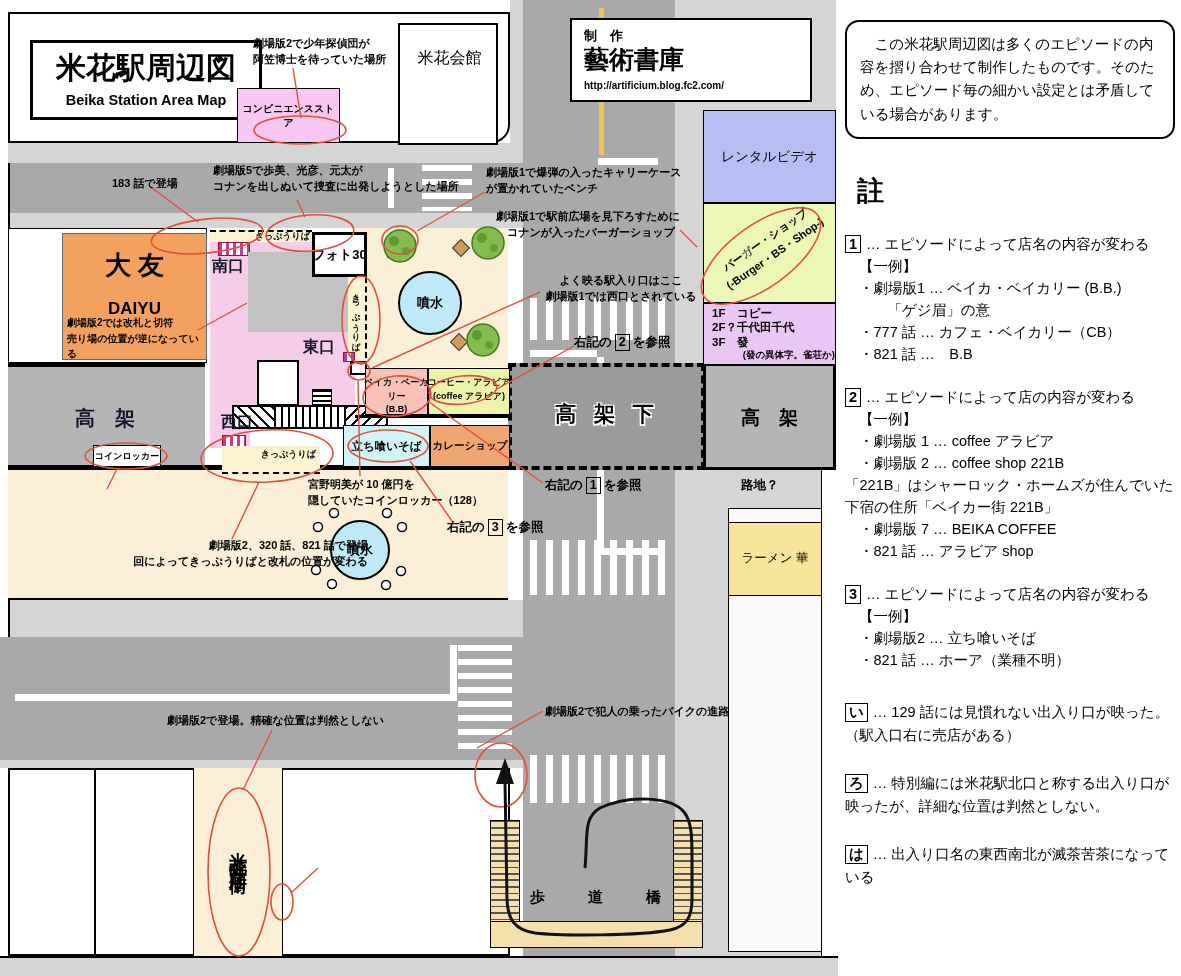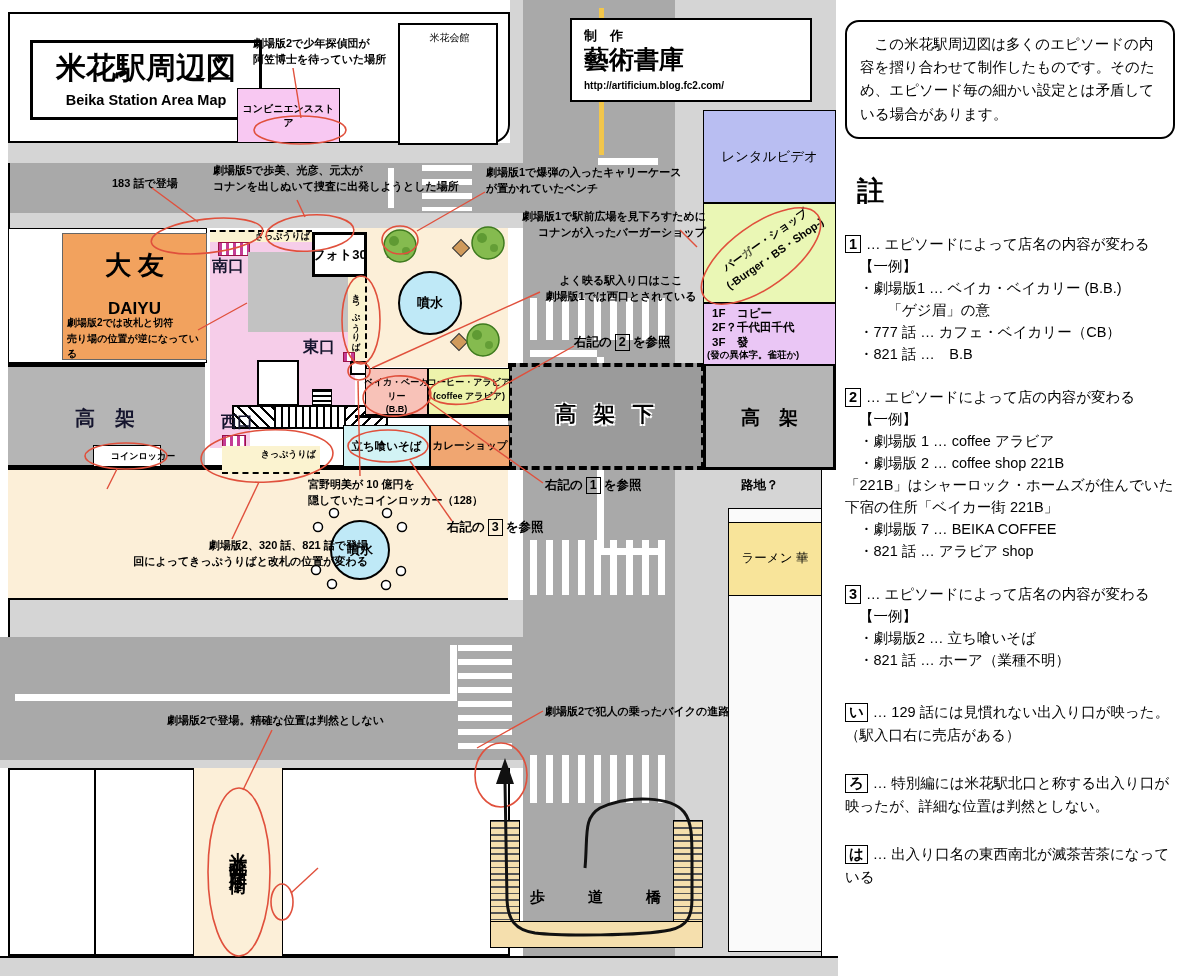--- a/index.html
+++ b/index.html
@@ -63,38 +63,38 @@
   <div class="abs" style="left:703px;top:363px;width:133px;height:107px;background:#b5b5b5;border:3px solid #000;z-index:3;"></div>
   <div class="abs lbl cen" style="left:713px;top:405px;width:113px;font-size:19px;color:#000;z-index:5;">高　架</div>
 
   <div class="abs" style="left:8px;top:12px;width:502px;height:131px;background:#fff;border:2px solid #000;border-radius:0 0 18px 0;"></div>
   <div class="abs" style="left:30px;top:40px;width:232px;height:80px;background:#fff;border:3px solid #000;z-index:3;"></div>
   <div class="abs cen" style="left:34px;top:48px;width:224px;font-size:30px;font-weight:bold;z-index:5;">米花駅周辺図</div>
   <div class="abs cen" style="left:34px;top:92px;width:224px;font-size:14.5px;font-weight:bold;z-index:5;">Beika Station Area Map</div>
   <div class="abs" style="left:237px;top:88px;width:103px;height:55px;background:#f8c8f2;border:1.5px solid #000;z-index:3;"></div>
   <div class="abs cen" style="left:238px;top:102px;width:101px;font-size:10px;font-weight:bold;z-index:5;">コンビニエンスストア</div>
   <div class="abs" style="left:398px;top:23px;width:100px;height:122px;background:#fff;border:2px solid #000;z-index:3;"></div>
-  <div class="abs cen" style="left:400px;top:31px;width:99px;font-size:10px;z-index:5;">米花会館</div>
+  <div class="abs cen" style="left:400px;top:48px;width:99px;font-size:16px;z-index:5;">米花会館</div>
 
   <div class="abs" style="left:570px;top:18px;width:242px;height:84px;background:#fff;border:2px solid #000;z-index:4;padding:7px 12px;">
     <div style="font-size:13px;font-weight:bold;">制　作</div>
     <div style="font-size:25px;font-weight:bold;line-height:1.15;">藝術書庫</div>
     <div style="font-size:10px;font-weight:bold;margin-top:6px;">http://artificium.blog.fc2.com/</div>
   </div>
 
   <div class="abs" style="left:703px;top:110px;width:133px;height:93px;background:#b9bef2;border:1.5px solid #000;z-index:3;"></div>
   <div class="abs cen" style="left:705px;top:148px;width:129px;font-size:13.5px;z-index:5;">レンタルビデオ</div>
   <div class="abs" style="left:703px;top:203px;width:133px;height:100px;background:#eaf7b5;border:1.5px solid #000;z-index:3;"></div>
   <div class="abs cen ml" style="left:700px;top:230px;width:140px;font-size:11px;font-weight:bold;transform:rotate(-35deg);z-index:5;line-height:1.5;">バーガー・ショップ
 (-Burger・BS・Shop-)</div>
   <div class="abs" style="left:703px;top:303px;width:133px;height:62px;background:#eac6f5;border:1.5px solid #000;z-index:3;"></div>
   <div class="abs ml" style="left:712px;top:306px;width:122px;font-size:11.5px;font-weight:bold;line-height:1.25;z-index:5;">1F　コピー
 2F？千代田千代
 3F　發</div>
-  <div class="abs" style="left:707px;top:349px;width:128px;font-size:9.5px;font-weight:bold;z-index:5;">(發の異体字。雀荘か)</div>
+  <div class="abs" style="left:707px;top:349px;width:128px;font-size:9.5px;font-weight:bold;z-index:5;text-align:right;">(發の異体字。雀荘か)</div>
   <div class="abs lbl" style="left:741px;top:477px;font-size:12.5px;color:#000;">路地？</div>
   <div class="abs" style="left:728px;top:508px;width:94px;height:444px;background:#fafafa;border:1.5px solid #000;z-index:3;"></div>
   <div class="abs" style="left:728px;top:522px;width:94px;height:74px;background:#f8e49a;border-top:1.5px solid #000;border-bottom:1.5px solid #000;border-left:1.5px solid #000;border-right:1.5px solid #000;z-index:3;"></div>
   <div class="abs cen" style="left:730px;top:550px;width:90px;font-size:12.5px;z-index:5;">ラーメン 華</div>
 
   <div class="abs" style="left:8px;top:228px;width:199px;height:135px;background:#fff;border:1.5px solid #000;z-index:2;"></div>
   <div class="abs" style="left:62px;top:233px;width:145px;height:127px;background:#f2a25e;border:1px solid #666;z-index:3;"></div>
   <div class="abs cen" style="left:66px;top:248px;width:137px;font-size:26px;font-weight:bold;z-index:5;">大 友</div>
   <div class="abs cen" style="left:66px;top:283px;width:137px;font-size:17px;font-weight:bold;z-index:5;margin-top:16px;">DAIYU</div>
   <div class="abs ml" style="left:67px;top:315px;width:140px;font-size:10px;font-weight:bold;line-height:1.55;z-index:5;">劇場版2では改札と切符
@@ -136,21 +136,21 @@
   <div class="abs" style="left:428px;top:368px;width:82px;height:47px;background:#eef3ac;border:1.5px solid #000;z-index:4;"></div>
   <div class="abs cen ml" style="left:427px;top:376px;width:84px;font-size:9px;font-weight:bold;line-height:1.5;z-index:5;">コーヒー・アラビア
 (coffee アラビア)</div>
   <div class="abs" style="left:355px;top:415px;width:155px;height:3px;background:#000;z-index:4;"></div>
   <div class="abs" style="left:343px;top:425px;width:87px;height:42px;background:#d2f3f5;border:1.5px solid #000;z-index:4;"></div>
   <div class="abs cen" style="left:343px;top:439px;width:87px;font-size:11.5px;font-weight:bold;z-index:5;">立ち喰いそば</div>
   <div class="abs" style="left:430px;top:425px;width:80px;height:42px;background:#f0a671;border:1.5px solid #000;z-index:4;"></div>
   <div class="abs cen" style="left:430px;top:439px;width:80px;font-size:10.5px;font-weight:bold;z-index:5;">カレーショップ</div>
 
   <div class="abs" style="left:93px;top:445px;width:68px;height:22px;background:#fff;border:1.5px solid #000;z-index:5;"></div>
-  <div class="abs cen" style="left:93px;top:450px;width:68px;font-size:9px;font-weight:bold;z-index:5;margin-left:16px;">コインロッカー</div>
+  <div class="abs cen" style="left:93px;top:450px;width:68px;font-size:9px;font-weight:bold;z-index:5;">コインロッカー</div>
 
   <div class="abs" style="left:398px;top:271px;width:64px;height:64px;background:#bfe9f7;border:2px solid #000;border-radius:50%;z-index:4;"></div>
   <div class="abs cen" style="left:398px;top:294px;width:64px;font-size:13px;font-weight:bold;z-index:5;">噴水</div>
   <div class="abs" style="left:330px;top:520px;width:60px;height:60px;background:#bfe9f7;border:2px solid #000;border-radius:50%;z-index:4;"></div>
   <div class="abs cen" style="left:330px;top:541px;width:60px;font-size:13px;font-weight:bold;z-index:5;">噴水</div>
 
   <div class="abs" style="left:8px;top:768px;width:502px;height:188px;background:#fff;border:2px solid #000;z-index:2;"></div>
   <div class="abs" style="left:94px;top:768px;width:2px;height:188px;background:#000;z-index:3;"></div>
   <div class="abs" style="left:193px;top:768px;width:90px;height:188px;background:#fcefd8;border-left:1.5px solid #000;border-right:1.5px solid #000;z-index:3;"></div>
   <div class="abs cen" style="left:208px;top:778px;width:60px;height:170px;font-size:18px;font-weight:bold;writing-mode:vertical-rl;text-orientation:upright;letter-spacing:5px;z-index:5;">米花町商店街？</div>
@@ -160,21 +160,21 @@
   <div class="abs" style="left:490px;top:921px;width:213px;height:27px;background:#f5dfad;border:1.5px solid #000;z-index:4;"></div>
   <div class="abs cen" style="left:525px;top:888px;width:155px;font-size:15px;font-weight:bold;letter-spacing:14px;z-index:5;">歩　道　橋</div>
 
   <div class="abs ann" style="left:253px;top:36px;width:140px;">劇場版2で少年探偵団が
 阿笠博士を待っていた場所</div>
   <div class="abs ann" style="left:112px;top:176px;">183 話で登場</div>
   <div class="abs ann" style="left:213px;top:163px;width:270px;">劇場版5で歩美、光彦、元太が
 コナンを出しぬいて捜査に出発しようとした場所</div>
   <div class="abs ann" style="left:486px;top:165px;width:215px;">劇場版1で爆弾の入ったキャリーケース
 が置かれていたベンチ</div>
-  <div class="abs ann" style="left:496px;top:209px;width:210px;text-align:right;">劇場版1で駅前広場を見下ろすために
+  <div class="abs ann" style="left:496px;top:209px;width:210px;">劇場版1で駅前広場を見下ろすために
 　コナンが入ったバーガーショップ</div>
   <div class="abs ann" style="left:536px;top:273px;width:170px;text-align:center;">よく映る駅入り口はここ
 劇場版1では西口とされている</div>
   <div class="abs refl" style="left:574px;top:334px;">
     <span>右記の</span>
       <span class="numbox">2</span>
       <span>を参照</span>
   </div>
   <div class="abs refl" style="left:545px;top:477px;">
     <span>右記の</span>

